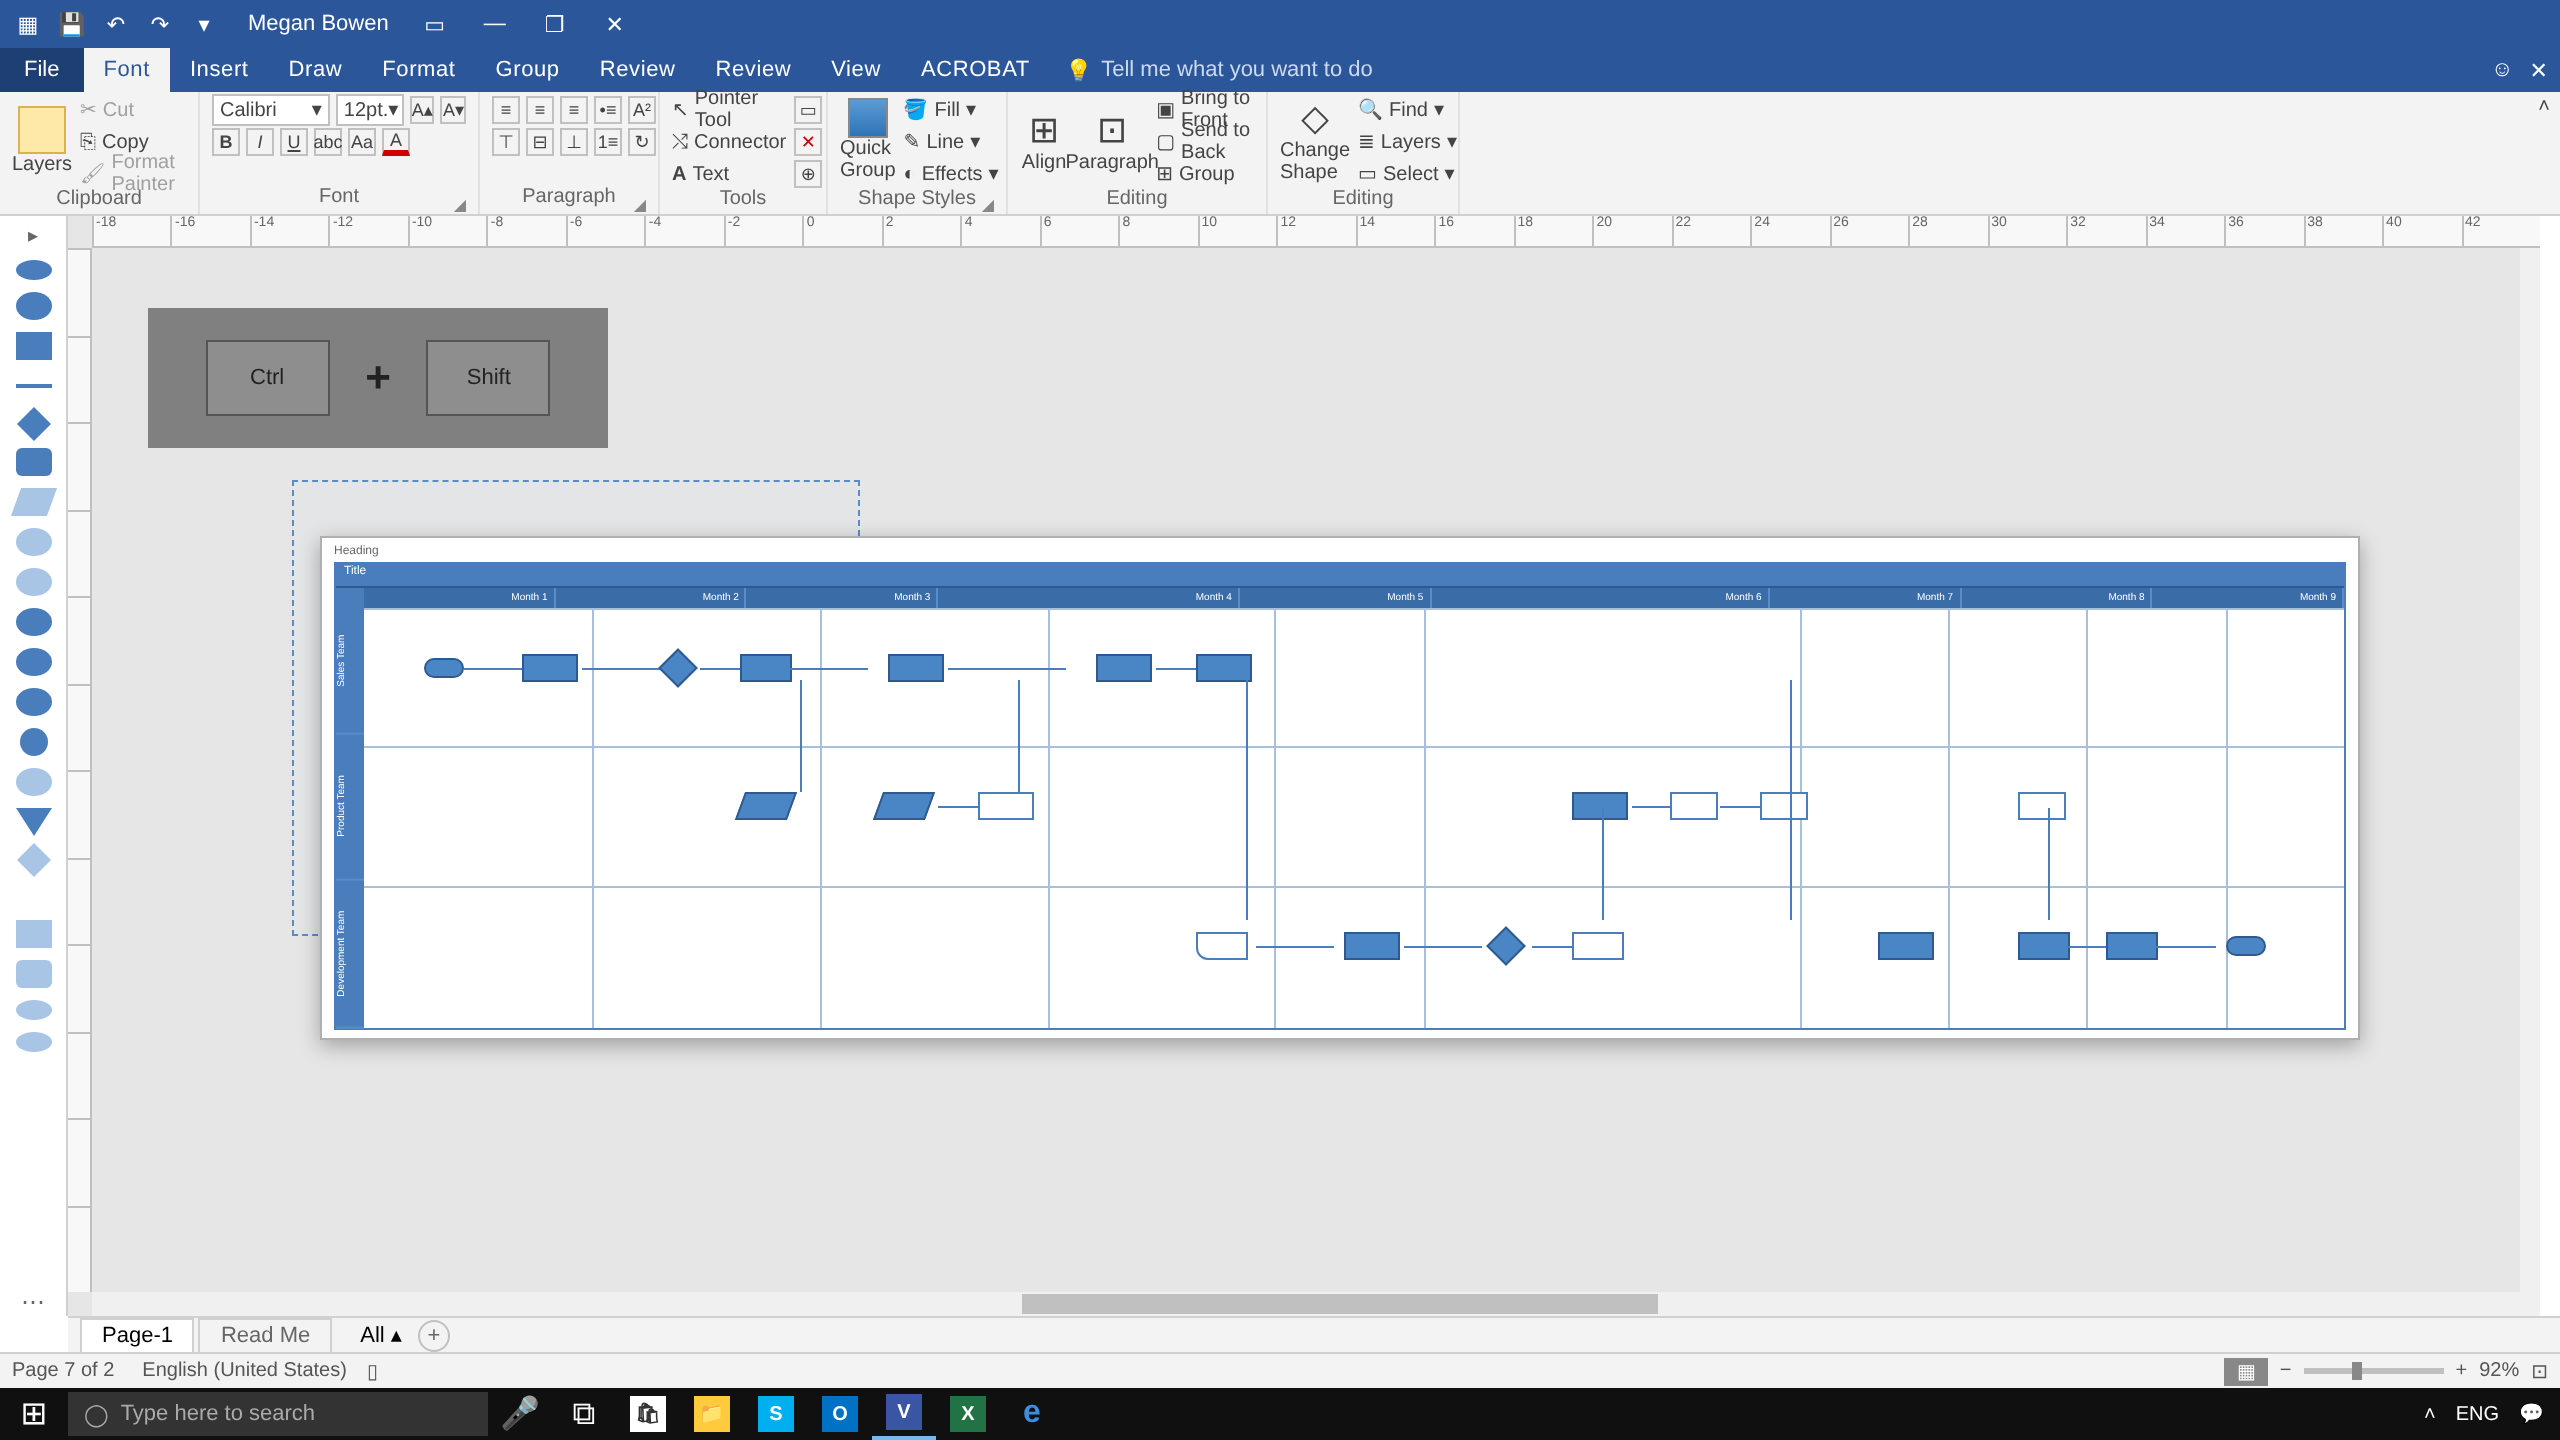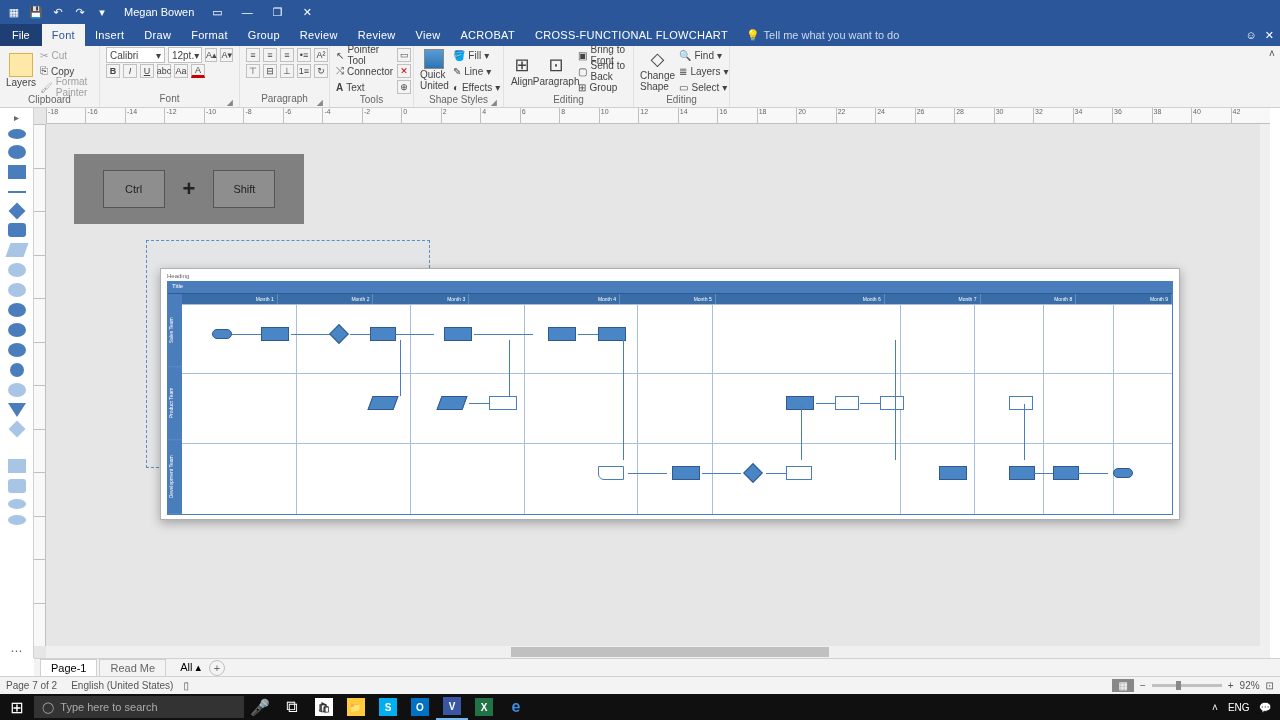--- a/index.html
+++ b/index.html
@@ -145,21 +145,20 @@
   <div class="file">File</div>
   <div class="tab active">Font</div>
   <div class="tab">Insert</div>
   <div class="tab">Draw</div>
   <div class="tab">Format</div>
   <div class="tab">Group</div>
   <div class="tab">Review</div>
   <div class="tab">Review</div>
   <div class="tab">View</div>
   <div class="tab">ACROBAT</div>
-  <div class="tab">CROSS-FUNCTIONAL FLOWCHART</div>
   <div class="tellme">💡 <span>Tell me what you want to do</span></div>
   <div class="share">
     <div>☺</div>
     <div>✕</div>
   </div>
 </div>
 
 <div class="ribbon">
   <div class="group" style="width:100px">
     <div class="items">
@@ -248,21 +247,21 @@
         <div class="sq">⊕</div>
       </div>
     </div>
     <div class="caption">Tools</div>
   </div>
 
   <div class="group" style="width:90px">
     <div class="items">
       <div class="vbtn">
           <div class="swatch" style="width:20px;height:20px"></div>
-          <span>Quick United</span>
+          <span>Quick Group</span>
         </div>
       <div class="stack">
         <div class="row">🪣 <span>Fill</span> ▾</div>
         <div class="row">✎ <span>Line</span> ▾</div>
         <div class="row">◐ <span>Effects</span> ▾</div>
       </div>
     </div>
     <div class="caption"><span>Shape Styles</span><span class="launcher">◢</span></div>
   </div>
 

